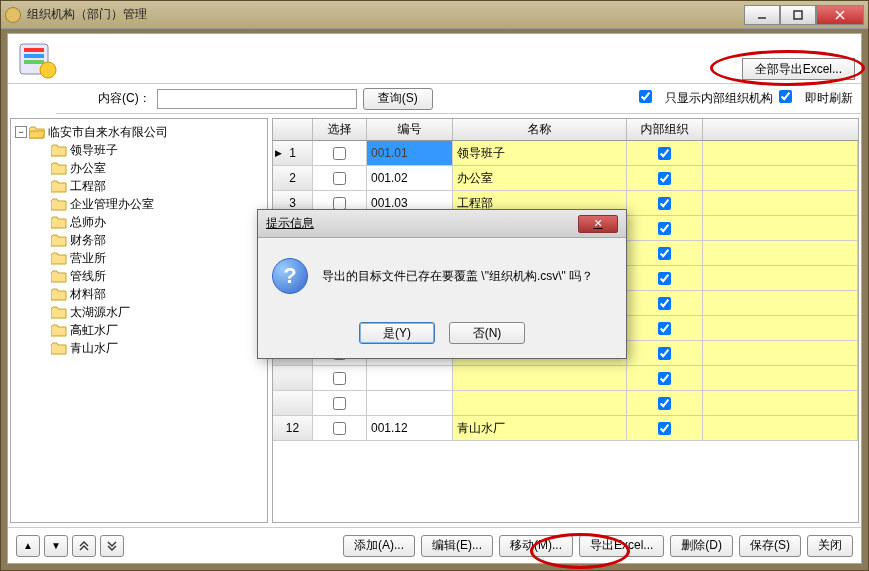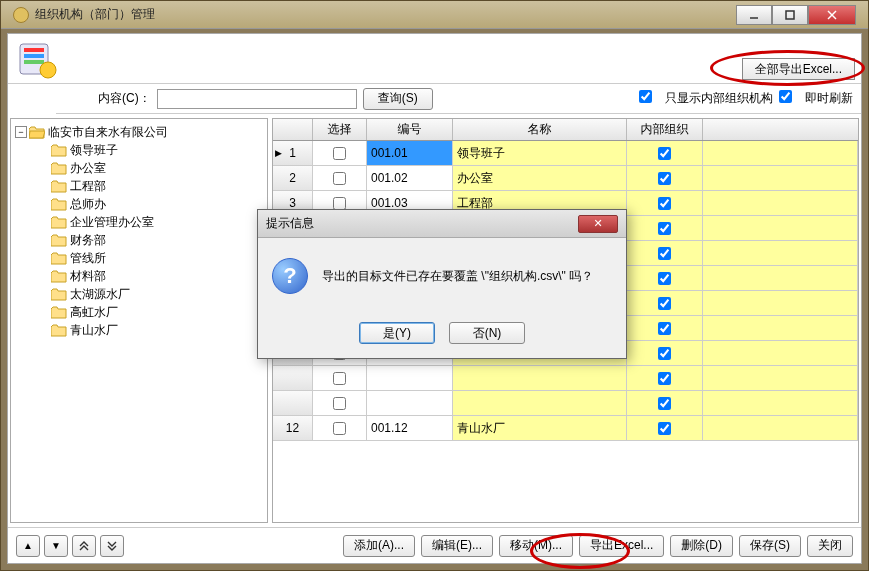--- a/index.html
+++ b/index.html
@@ -1,20 +1,20 @@
 <!DOCTYPE html>
 <html><head>
 <meta charset="utf-8">
 <style>
 * { box-sizing: border-box; margin: 0; padding: 0; font-family: "Microsoft YaHei", SimSun, Arial, sans-serif; font-size: 12px; }
 body { background: #8a7a5a; width: 869px; height: 571px; overflow: hidden; position: relative; }
 
 
 .window { position: absolute; left: 0; top: 0; width: 869px; height: 571px; background: #8a7a5a; border: 1px solid #5a4a2a; }
-.titlebar { height: 28px; background: linear-gradient(to bottom, #ccc09e, #b8a878); display: flex; align-items: center; padding: 0 12px; border-bottom: 1px solid #999; }
+.titlebar { height: 28px; background: linear-gradient(to bottom, #ccc09e, #b8a878); display: flex; align-items: center; padding: 0 4px; border-bottom: 1px solid #999; }
 .titlebar-icon { width: 16px; height: 16px; background: #e0c060; border-radius: 50%; margin-right: 6px; border: 1px solid #a08030; }
 .titlebar-text { flex: 1; color: #222; }
 .win-controls { display: flex; gap: 0; }
 .win-btn { width: 36px; height: 20px; background: linear-gradient(to bottom,#fdfdfd,#d8d8d8); border: 1px solid #888; display:flex; align-items:center; justify-content:center; font-size:10px; cursor:pointer; }
 .win-btn.close { background: linear-gradient(to bottom,#e57373,#c53030); color:#fff; width:48px; }
 .win-btn svg { width:10px; height:10px; }
 
 .client { position:absolute; left:6px; top:32px; right:6px; bottom:6px; background:#fff; border:1px solid #aaa; }
 
 
@@ -52,35 +52,35 @@
 .gw-sel { width:54px; }
 .gw-code { width:86px; }
 .gw-name { width:174px; }
 .gw-internal { width:76px; }
 .gw-desc { flex:1; }
 .grid-body { }
 .grid-row { display:flex; height:25px; border-bottom:1px solid #ccc; }
 .gc { border-right:1px solid #ccc; display:flex; align-items:center; padding:0 4px; }
 .gc.center { justify-content:center; }
 .grid-row .gc.yellow { background:#ffff9e; }
-.grid-row.sel .gc.code { background:#3399ff; color:#000000; }
+.grid-row.sel .gc.code { background:#3399ff; color:#404040; }
 .rownum-cell { background:linear-gradient(to bottom,#fafafa,#e4e4e4); justify-content:center; position:relative; }
 .row-ptr { position:absolute; left:2px; font-size:9px; }
 .grid-row input[type=checkbox] { width:13px; height:13px; }
 
 
 .bottom-bar { position:absolute; left:0; right:0; bottom:0; height:36px; display:flex; align-items:center; padding:0 8px; gap:6px; border-top:1px solid #ccc; background:#fff; }
 .nav-btns { display:flex; gap:4px; }
 .nav-btn { width:24px; height:22px; border:1px solid #888; background:linear-gradient(to bottom,#fdfdfd,#e8e8e8); display:flex; align-items:center; justify-content:center; cursor:pointer; border-radius:3px; font-size:10px; }
 .bottom-bar .btn { padding:0 10px; }
 .red-ellipse-2 { position:absolute; left:522px; bottom:-6px; width:100px; height:36px; border:3px solid #cc0000; border-radius:50%; pointer-events:none; }
 
 
 .dialog { position:absolute; left:256px; top:208px; width:370px; background:#f0f0f0; border:1px solid #666; box-shadow:3px 3px 12px rgba(0,0,0,0.35); }
-.dlg-title { height:28px; background:linear-gradient(to bottom,#e8e8e8,#cfcfcf); display:flex; align-items:center; padding:0 8px; border-bottom:1px solid #aaa; }
+.dlg-title { height:28px; background:linear-gradient(to bottom,#e8e8e8,#cfcfcf); display:flex; align-items:center; padding:0 8px; border-bottom:1px solid #aaa;text-decoration:underline; }
 .dlg-title-text { flex:1; }
 .dlg-close { width:40px; height:18px; background:linear-gradient(to bottom,#d66,#a33); border:1px solid #833; color:#fff; display:flex; align-items:center; justify-content:center; cursor:pointer; border-radius:2px; font-size:11px; }
 .dlg-body { padding:20px 14px; display:flex; align-items:center; gap:14px; }
 .dlg-icon { width:36px; height:36px; border-radius:50%; background:radial-gradient(circle at 30% 30%, #9cf, #36c); border:1px solid #36c; display:flex; align-items:center; justify-content:center; color:#fff; font-size:22px; font-weight:bold; }
 .dlg-msg { flex:1; }
 .dlg-buttons { padding:8px 14px 14px; display:flex; justify-content:center; gap:14px; }
 .dlg-buttons .btn { width:76px; }
 .dlg-buttons .btn.default { border:1px solid #3a7abd; box-shadow:0 0 0 1px #7fb7e8 inset; }
 </style>
 </head>
@@ -175,37 +175,45 @@
                   <path d="M0 3 L2 1 L6 1 L7 3 L15 3 L15 12 L0 12 Z" fill="#ffe08a" stroke="#c9a227"></path>
                 </svg></span>
               <span class="tree-label">工程部</span>
             </div>
             <div class="tree-node">
               <span class="tree-indent"></span>
               <span class="tree-indent"></span>
               <span class="folder-icon"><svg viewBox="0 0 16 13">
                   <path d="M0 3 L2 1 L6 1 L7 3 L15 3 L15 12 L0 12 Z" fill="#ffe08a" stroke="#c9a227"></path>
                 </svg></span>
+              <span class="tree-label">企业管理办公室</span>
+            </div>
+            <div class="tree-node">
+              <span class="tree-indent"></span>
+              <span class="tree-indent"></span>
+              <span class="folder-icon"><svg viewBox="0 0 16 13">
+                  <path d="M0 3 L2 1 L6 1 L7 3 L15 3 L15 12 L0 12 Z" fill="#ffe08a" stroke="#c9a227"></path>
+                </svg></span>
               <span class="tree-label">总师办</span>
             </div>
             <div class="tree-node">
               <span class="tree-indent"></span>
               <span class="tree-indent"></span>
               <span class="folder-icon"><svg viewBox="0 0 16 13">
                   <path d="M0 3 L2 1 L6 1 L7 3 L15 3 L15 12 L0 12 Z" fill="#ffe08a" stroke="#c9a227"></path>
                 </svg></span>
-              <span class="tree-label">企业管理办公室</span>
-            </div>
-            <div class="tree-node">
-              <span class="tree-indent"></span>
-              <span class="tree-indent"></span>
-              <span class="folder-icon"><svg viewBox="0 0 16 13">
-                  <path d="M0 3 L2 1 L6 1 L7 3 L15 3 L15 12 L0 12 Z" fill="#ffe08a" stroke="#c9a227"></path>
-                </svg></span>
               <span class="tree-label">财务部</span>
+            </div>
+            <div class="tree-node">
+              <span class="tree-indent"></span>
+              <span class="tree-indent"></span>
+              <span class="folder-icon"><svg viewBox="0 0 16 13">
+                  <path d="M0 3 L2 1 L6 1 L7 3 L15 3 L15 12 L0 12 Z" fill="#ffe08a" stroke="#c9a227"></path>
+                </svg></span>
+              <span class="tree-label">营业所</span>
             </div>
             <div class="tree-node">
               <span class="tree-indent"></span>
               <span class="tree-indent"></span>
               <span class="folder-icon"><svg viewBox="0 0 16 13">
                   <path d="M0 3 L2 1 L6 1 L7 3 L15 3 L15 12 L0 12 Z" fill="#ffe08a" stroke="#c9a227"></path>
                 </svg></span>
               <span class="tree-label">管线所</span>
             </div>
             <div class="tree-node">

